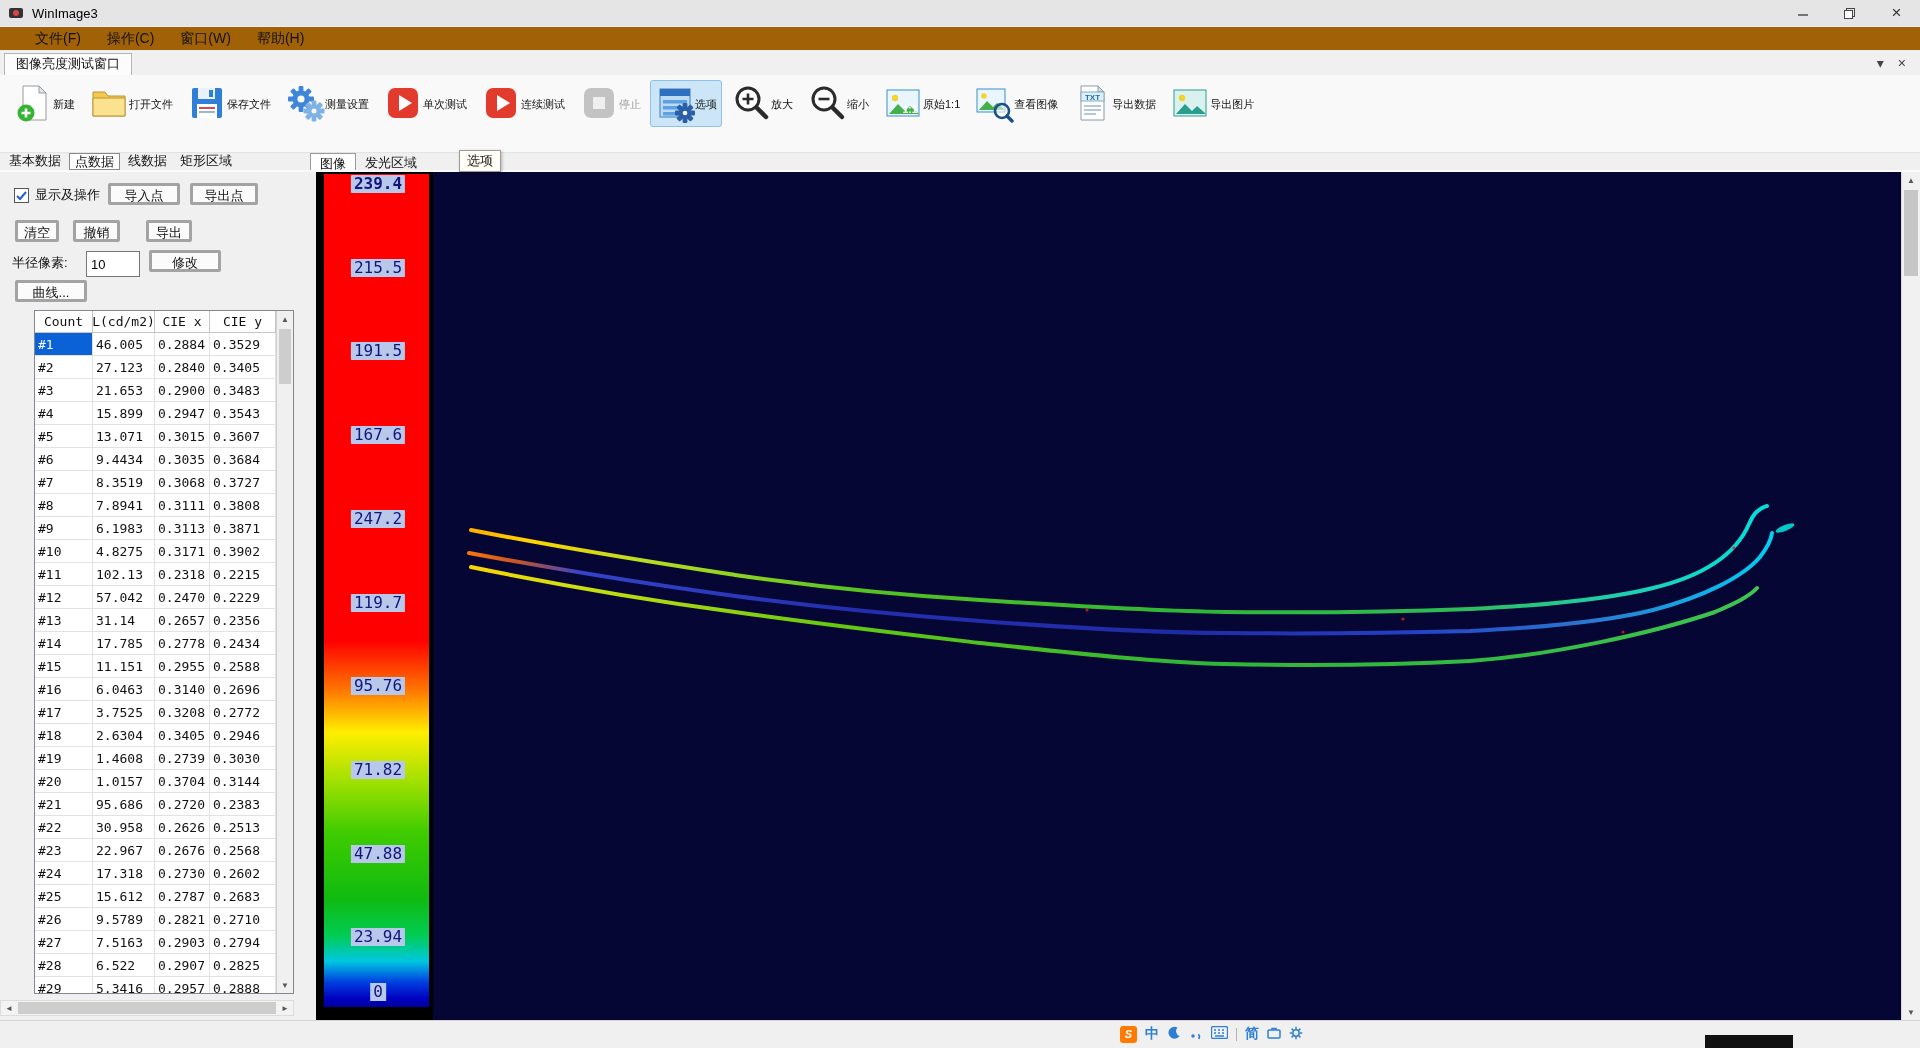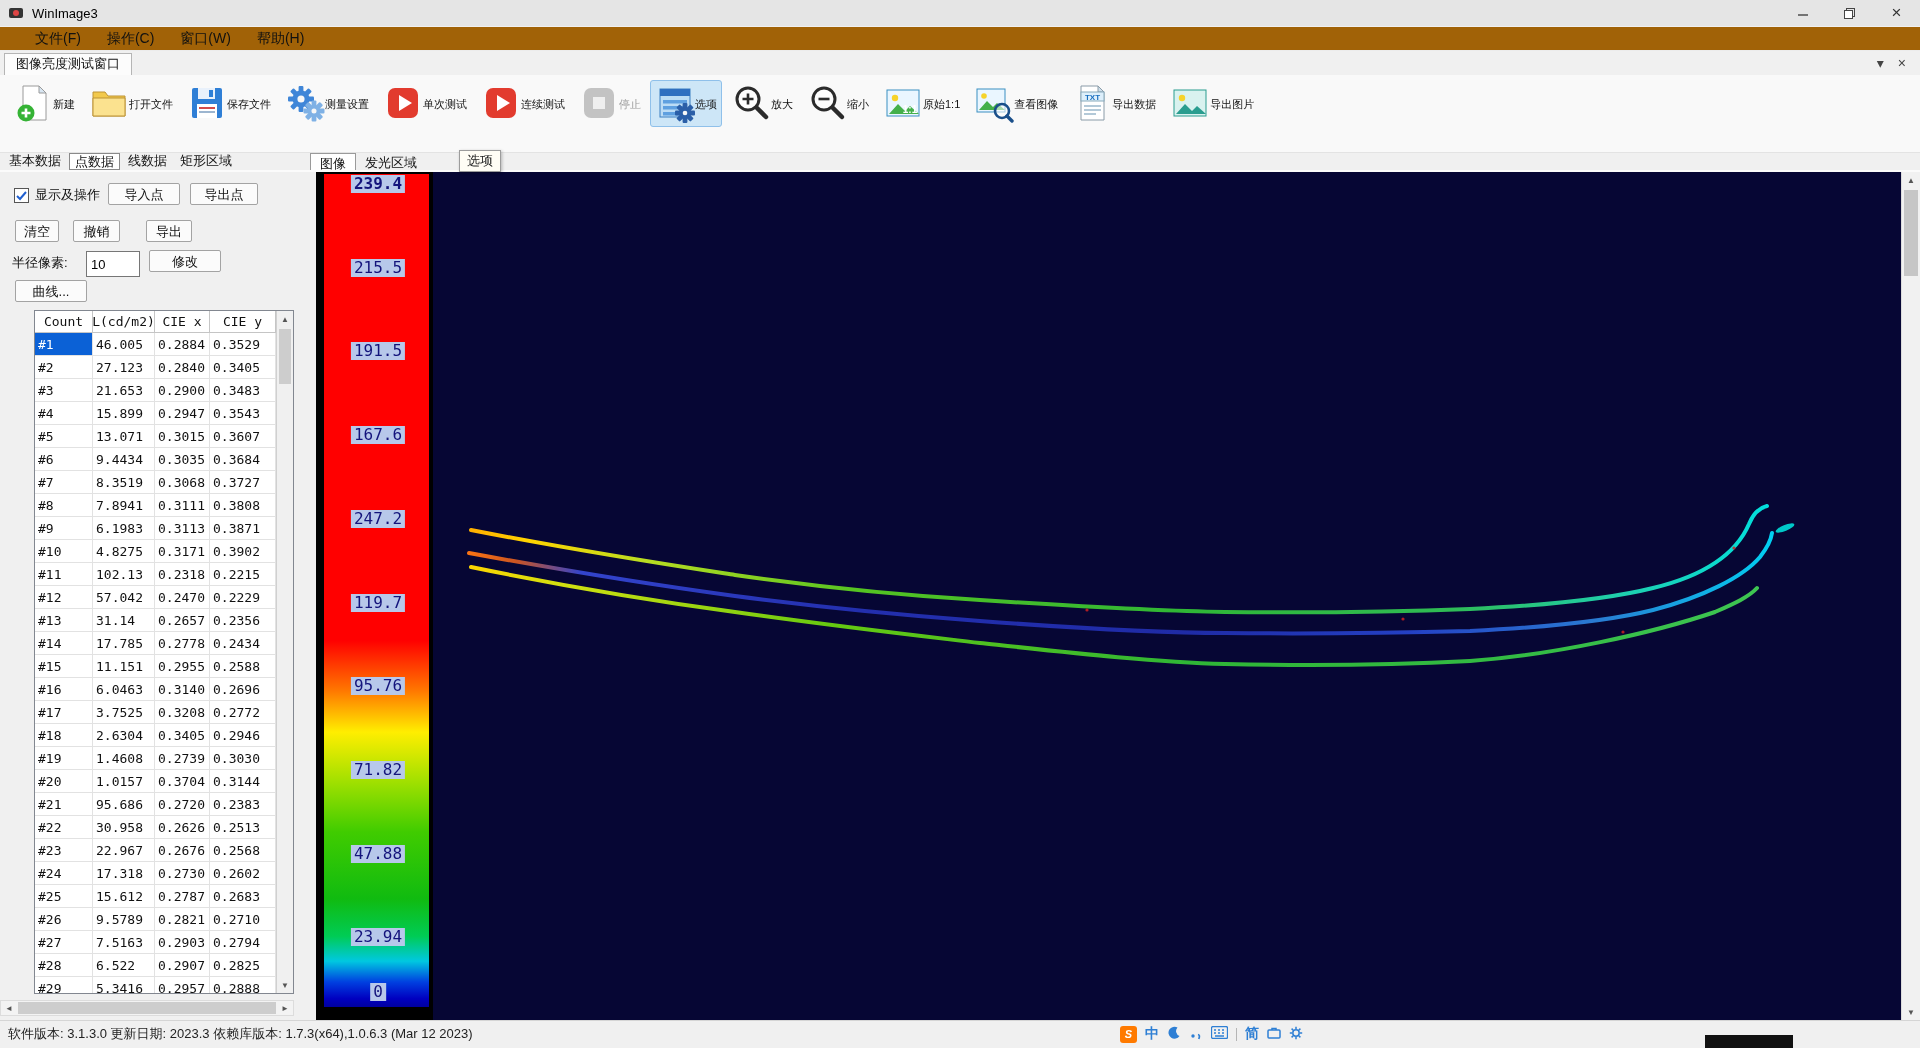--- a/index.html
+++ b/index.html
@@ -32,21 +32,21 @@
 .dtab.active{background:#fff;border:1px solid #8a8a8a}
 .view-tabs{position:absolute;left:310px;top:0;display:flex;height:17px;align-items:flex-end}
 .vtab{font-size:13px;padding:1px 9px;height:17px;color:#111}
 .vtab.active{background:#fff;border:1px solid #9a9a9a;border-bottom:none}
 .tooltip{position:absolute;left:459px;top:150px;background:#fffdf5;border:1px solid #9c9c9c;font-size:13px;padding:1px 7px;color:#222;z-index:60;box-shadow:1px 1px 3px rgba(0,0,0,.25)}
 
 .content{position:absolute;left:0;top:172px;width:1920px;height:848px}
 .left-panel{position:absolute;left:0;top:0;width:316px;height:848px;background:#f0f0f0}
 .chk-row{position:absolute;left:14px;top:14px;display:flex;align-items:center;gap:6px;font-size:13px;color:#111}
 .checkbox{width:15px;height:15px;background:#fff;border:1px solid #555;display:flex;align-items:center;justify-content:center}
-.btn{position:absolute;background:#fbfbfb;border:1px solid #a3a3a3;font-size:13px;font-family:inherit;color:#111;text-align:center;line-height:19px;border-radius:2px;display:block}
+.btn{position:absolute;background:#fbfbfb;border:3px solid #a3a3a3;font-size:13px;font-family:inherit;color:#111;text-align:center;line-height:19px;border-radius:2px;display:block}
 .btn-importp{left:108px;top:11px;width:72px;height:22px}
 .btn-exportp{left:190px;top:11px;width:68px;height:22px}
 .btn-clear{left:15px;top:48px;width:44px;height:22px}
 .btn-undo{left:73px;top:48px;width:47px;height:22px}
 .btn-export{left:146px;top:48px;width:46px;height:22px}
 .radius-label{position:absolute;left:12px;top:82px;font-size:13px;color:#111}
 .radius-input{position:absolute;left:86px;top:79px;width:54px;height:21px;border:1px solid #767676;background:#fff;font-size:13px;font-family:inherit;padding:12px 4px}
 .btn-modify{left:149px;top:78px;width:72px;height:22px}
 .btn-curve{left:15px;top:108px;width:72px;height:22px}
 
@@ -600,21 +600,20 @@
   </div>
 
   <div class="main-vscroll">
     <div class="sb-arrow">▲</div>
     <div class="mv-thumb"></div>
     <div class="sb-arrow bottom">▼</div>
   </div>
 </div>
 
 <div class="statusbar">
-  <span class="status-text">软件版本: 3.1.3.0  更新日期: 2023.3  依赖库版本: 1.7.3(x64),1.0.6.3 (Mar 12 2023)</span>
   <div class="ime">
     <span class="ime-logo">S</span>
     <span class="ime-text">中</span>
     <span><svg width="14" height="14" viewBox="0 0 14 14">
           <path d="M10.5 1.5 A6 6 0 1 0 12.5 10 A5.2 5.2 0 0 1 10.5 1.5 Z" fill="#2e7fd4"></path>
         </svg></span>
     <span><svg width="14" height="14">
           <circle cx="4" cy="10" r="1.7" fill="#2e7fd4"></circle>
           <path d="M9 8.5 q2.4 0.5 0.8 4.5" stroke="#2e7fd4" fill="none" stroke-width="1.7"></path>
         </svg></span>

